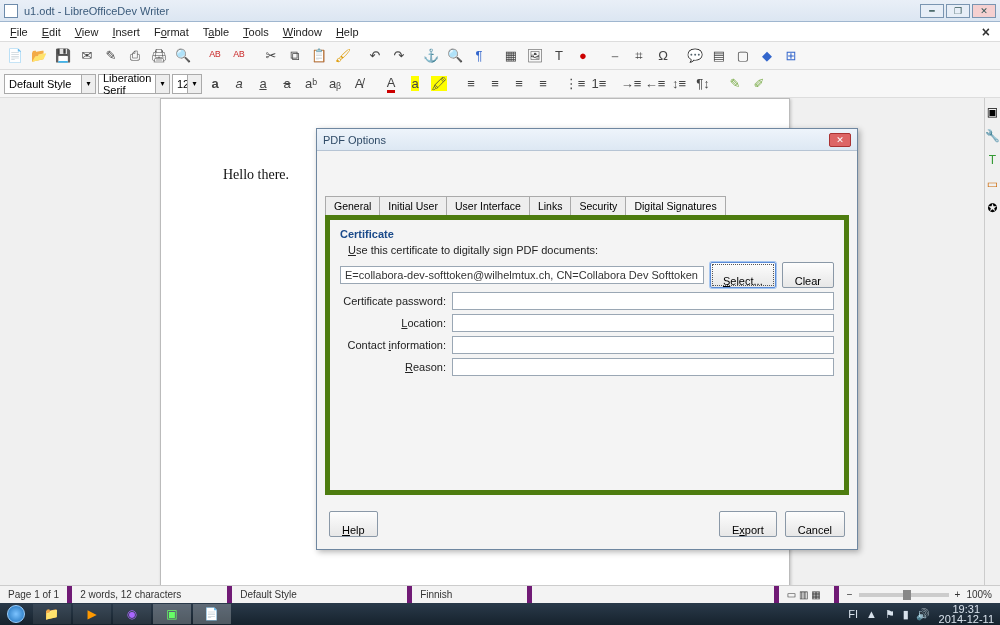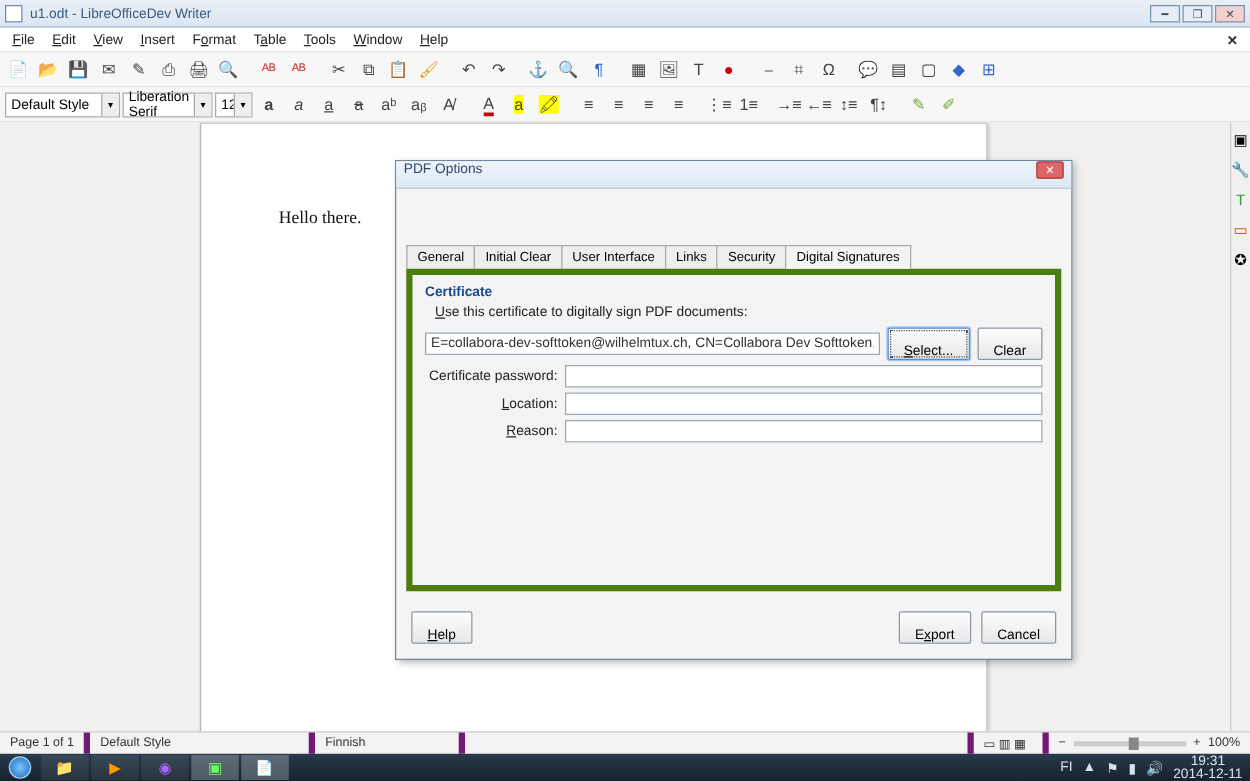--- a/index.html
+++ b/index.html
@@ -50,21 +50,21 @@
 .taskbar { position:absolute; left:0; right:0; bottom:0; height:22px; background:linear-gradient(#2a3a4a,#16222d); display:flex; align-items:center; }
 .start { width:32px; height:22px; display:flex; align-items:center; justify-content:center; }
 .start-orb { width:18px; height:18px; border-radius:50%; background:radial-gradient(#7cc3ff,#1a6db8); border:1px solid #9cd0ff;}
 .task { width:38px; height:20px; margin:1px 1px; background:rgba(255,255,255,.08); display:flex; align-items:center; justify-content:center; font-size:12px;}
 .task.active { background:rgba(255,255,255,.25); }
 .tray { margin-left:auto; display:flex; align-items:center; gap:8px; color:#d8e2ec; font-size:11px; padding-right:6px;}
 .tray .clock { text-align:center; line-height:10px; }
 
 
 .dialog { position:absolute; left:316px; top:128px; width:542px; background:#f4f4f4; border:1px solid #6f87a0; box-shadow:2px 2px 6px rgba(0,0,0,.3); }
-.dlg-title { height:22px; background:linear-gradient(#eef4fb,#dde8f3); border-bottom:1px solid #b6c4d4; display:flex; align-items:flex-start; justify-content:space-between; padding:0 6px; color:#2f4a66; font-size:11px;}
+.dlg-title { height:22px; background:linear-gradient(#eef4fb,#dde8f3); border-bottom:1px solid #b6c4d4; display:flex; align-items:center; justify-content:space-between; padding:0 6px; color:#2f4a66; font-size:11px;}
 .dlg-close { width:22px; height:14px; background:#d66; border:1px solid #a33; color:#fff; font-size:9px; display:flex; align-items:center; justify-content:center; border-radius:2px;}
 .tabs { display:flex; padding:8px 8px 0 8px; gap:0;margin-top:37px; }
 .tab { padding:3px 8px; border:1px solid #aaa; border-bottom:none; background:#eee; font-size:10.5px; margin-right:-1px;}
 .tab.active { background:#f4f4f4; position:relative; z-index:2; }
 .tabpanel { margin:0 8px 8px 8px; border:5px solid #4d7c0f; background:#f4f4f4; padding:8px 10px 110px 10px; position:relative; min-height:230px;}
 .section-title { font-weight:bold; color:#1a4a8a; font-size:11px; margin-bottom:4px;}
 .hint { margin:2px 0 6px 8px; color:#222; font-size:11px;}
 .row { display:flex; align-items:center; margin:4px 0; gap:6px;}
 .row label { width:106px; text-align:right; font-size:11px; color:#222;}
 .txt { flex:1; height:18px; border:1px solid #9aa7b4; background:#fff; padding:0 4px; font-size:11px; color:#333;}
@@ -214,57 +214,62 @@
   <div class="rtool">✪</div>
 </div>
 
 <div class="dialog">
   <div class="dlg-title">
     <span>PDF Options</span>
     <div class="dlg-close">✕</div>
   </div>
   <div class="tabs">
     <div class="tab">General</div>
-    <div class="tab">Initial Clear</div>
+    <div class="tab">Initial User</div>
     <div class="tab">User Interface</div>
     <div class="tab">Links</div>
     <div class="tab">Security</div>
     <div class="tab active">Digital Signatures</div>
   </div>
   <div class="tabpanel">
     <div class="section-title">Certificate</div>
     <div class="hint"><u>U</u>se this certificate to digitally sign PDF documents:</div>
     <div class="row">
       <input class="txt ro" readonly="" value="E=collabora-dev-softtoken@wilhelmtux.ch, CN=Collabora Dev Softtoken, OU=Test LOSign" style="">
       <button class="btn focus"><u>S</u>elect...</button>
       <button class="btn">Clear</button>
     </div>
     <div class="row">
       <label>Certificate password:</label>
       <input class="txt" style="">
     </div>
     <div class="row">
       <label><u>L</u>ocation:</label>
+      <input class="txt" style="">
+    </div>
+    <div class="row">
+      <label>Contact <u>i</u>nformation:</label>
       <input class="txt" style="">
     </div>
     <div class="row">
       <label><u>R</u>eason:</label>
       <input class="txt" style="">
     </div>
   </div>
   <div class="dlg-buttons">
     <button class="btn"><u>H</u>elp</button>
     <div class="spacer"></div>
     <button class="btn">E<u>x</u>port</button>
     <button class="btn">Cancel</button>
   </div>
 </div>
 
 <div class="statusbar">
   <div>Page 1 of 1</div>
+  <div style="min-width:160px">2 words, 12 characters</div>
   <div style="min-width:180px">Default Style</div>
   <div style="min-width:120px">Finnish</div>
   <div class="flex"></div>
   <div style="min-width:60px">▭ ▥ ▦</div>
   <div class="zoom" style="border:none">
     <span>−</span>
       <div class="slider">
         <div class="thumb"></div>
       </div>
       <span>+</span>

